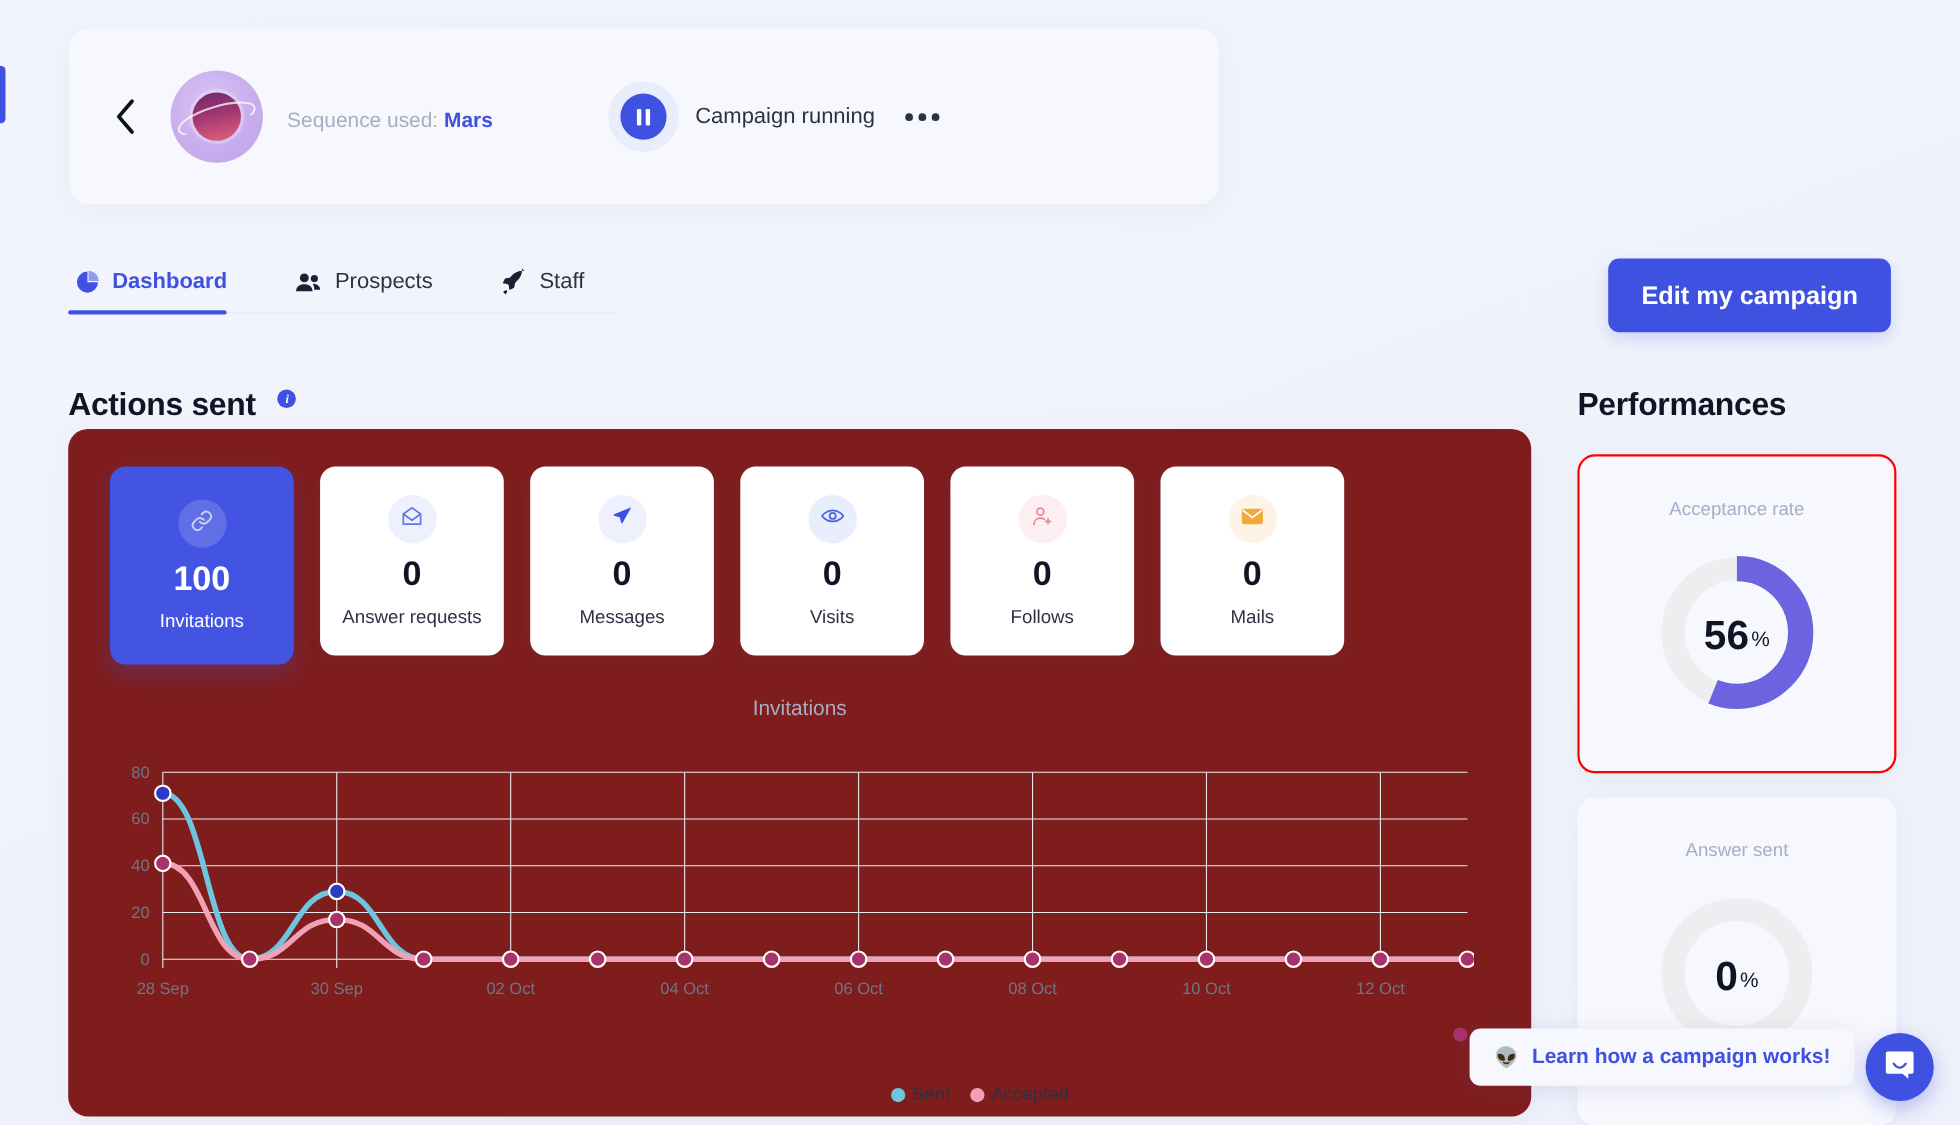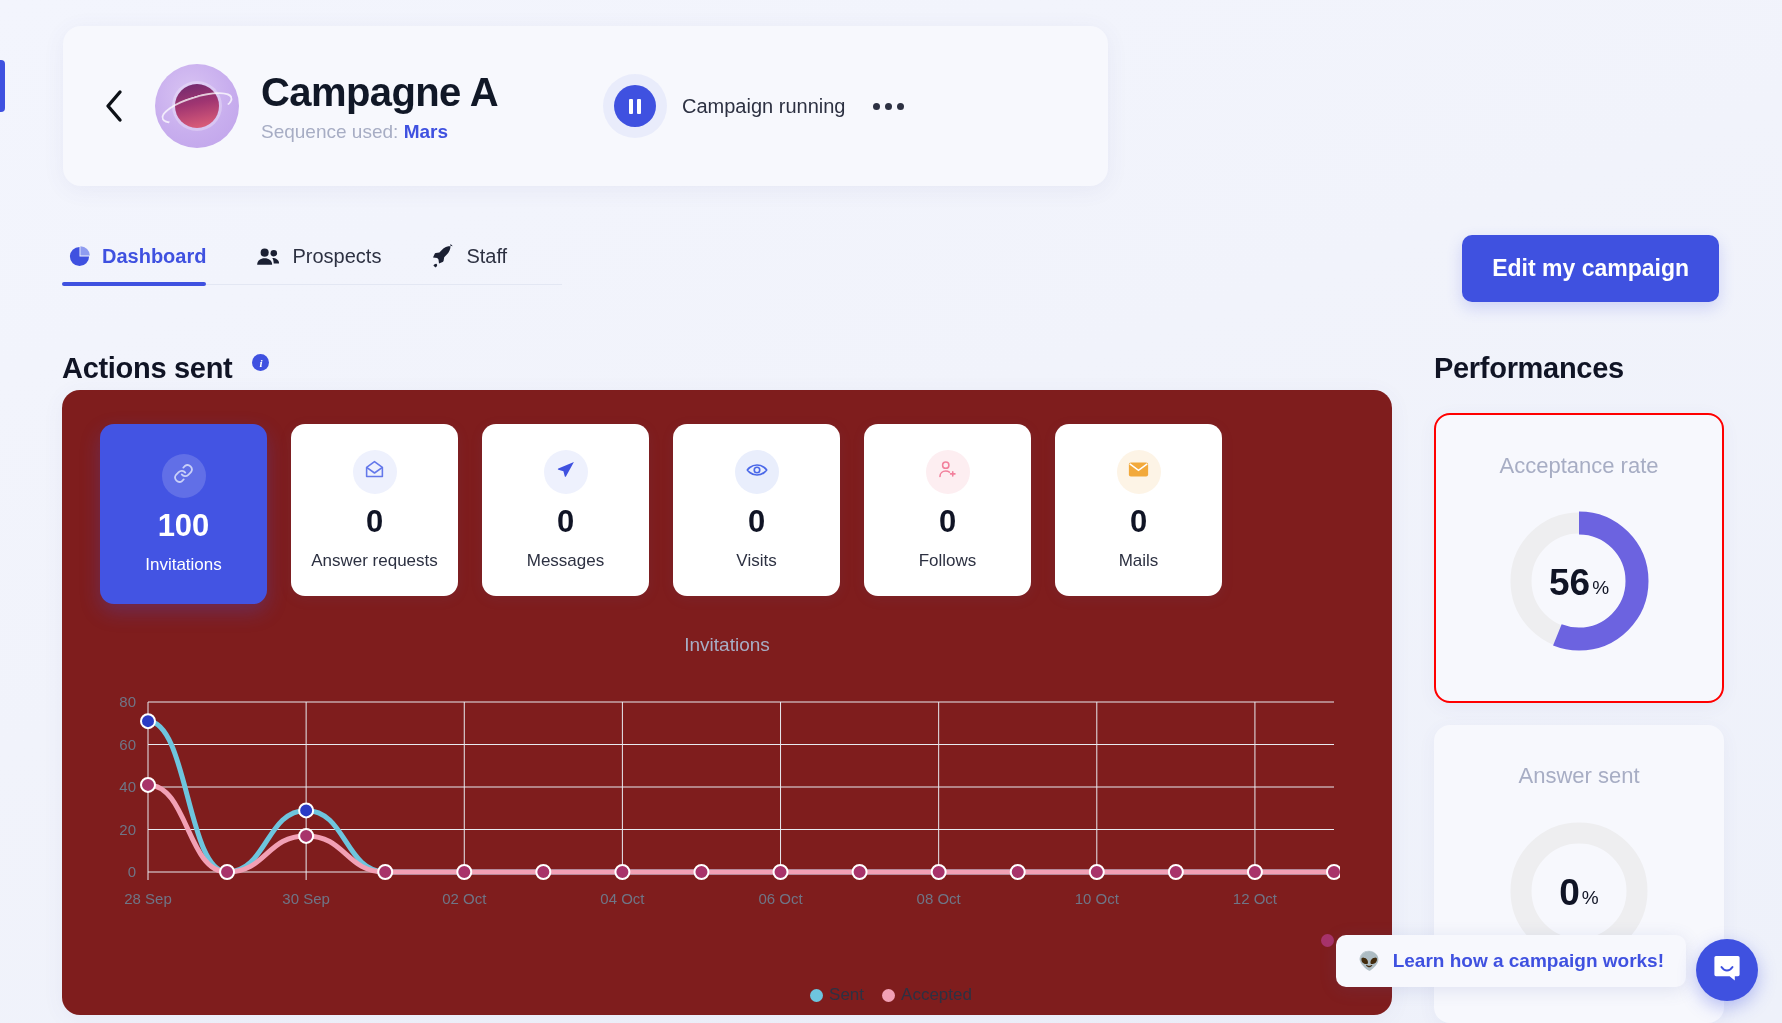--- a/index.html
+++ b/index.html
@@ -71,21 +71,21 @@
   }
   .status-text{ margin-left:26px; font-size:20px; color:#2d3142; }
   .dots-btn{
     margin-left:28px; display:flex; align-items:center; cursor:pointer; gap:5px;
   }
   .dots-btn span{ width:7px;height:7px;border-radius:50%;background:#2d3142; display:block;}
 
   
   .tabs{
     position:absolute; left:62px; top:244px; width:500px;
-    display:flex; align-items:flex-end; gap:0;
+    display:flex; align-items:flex-end; gap:12px;
     border-bottom:1px solid #e3e7f3;
   }
   .tab{
     display:flex; align-items:center; gap:11px; padding:0 22px 16px 6px;
     cursor:pointer; font-size:20px; color:#2d3142; position:relative;
   }
   .tab + .tab{ margin-left:22px; }
   .tab.active{ color:#3f51e0; font-weight:700; }
   .tab.active:after{
     content:""; position:absolute; left:0; right:22px; bottom:-2px; height:4px;
@@ -159,21 +159,21 @@
   .legend-dot{ width:13px;height:13px;border-radius:50%; display:block; }
 
   
   .perf-card{
     position:absolute; left:1434px; width:290px;
     background:#f7f8fd; border-radius:16px; box-shadow:0 4px 18px rgba(80,90,160,.06);
     display:flex; flex-direction:column; align-items:center;
   }
   #perf-card-acceptance{ top:413px; height:290px; border:2px solid #ff0000; }
   #perf-card-answer{ top:725px; height:298px; }
-  .perf-label{ font-size:22px; color:#a7adc4; margin-top:38px; }
+  .perf-label{ font-size:17px; color:#a7adc4; margin-top:38px; }
   .gauge{ position:relative; margin-top:22px; }
   .gauge-text{
     position:absolute; inset:0; display:flex; align-items:center; justify-content:center;
   }
   .gauge-num{ font-size:37px; font-weight:700; color:#101425; }
   .gauge-pct{ font-size:19px; color:#101425; margin-left:2px; margin-top:9px; }
 
   
   .intercom-tip{
     position:absolute; right:96px; bottom:36px; height:52px;
@@ -205,21 +205,20 @@
       </svg>
     </span>
   </div>
 
   <div class="planet-avatar">
     <div class="planet-core"></div>
     <div class="planet-ring"></div>
   </div>
 
   <div class="header-text">
-    <div class="campaign-title">Campagne A</div>
     <div class="sequence-line">
       <span>Sequence used:</span>
       <span class="sequence-name">Mars</span>
     </div>
   </div>
 
   <div class="status-wrap">
     <div class="pause-btn">
       <span style="display:flex">
           <i></i>

